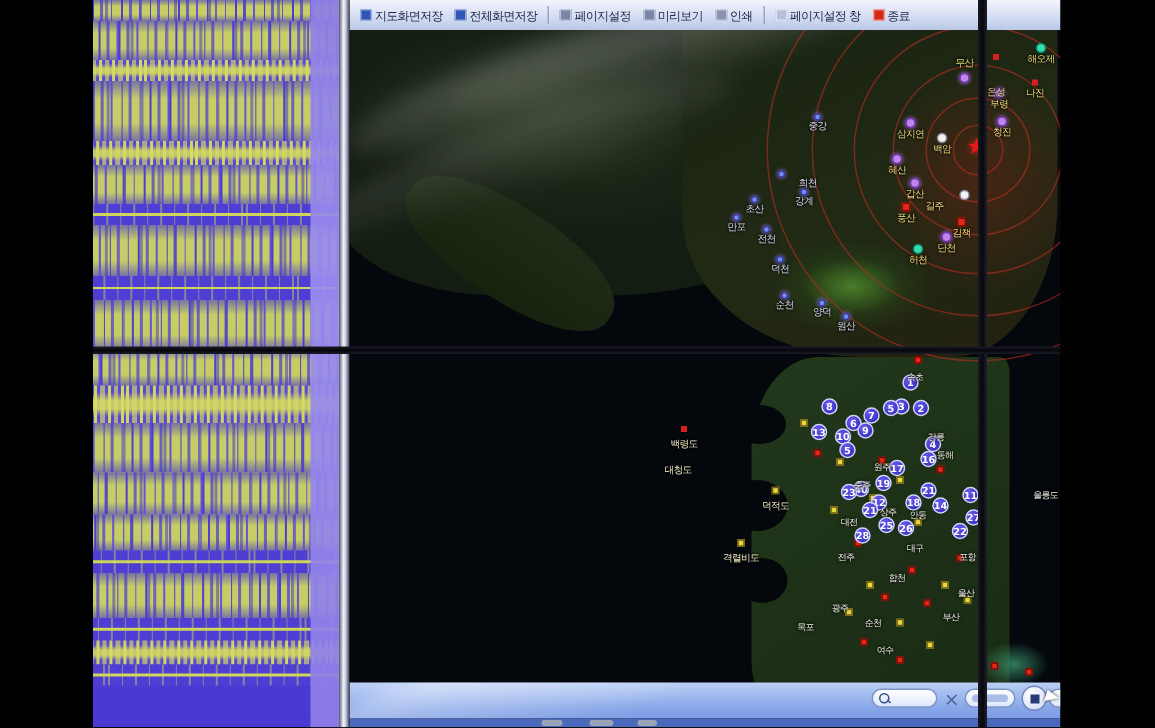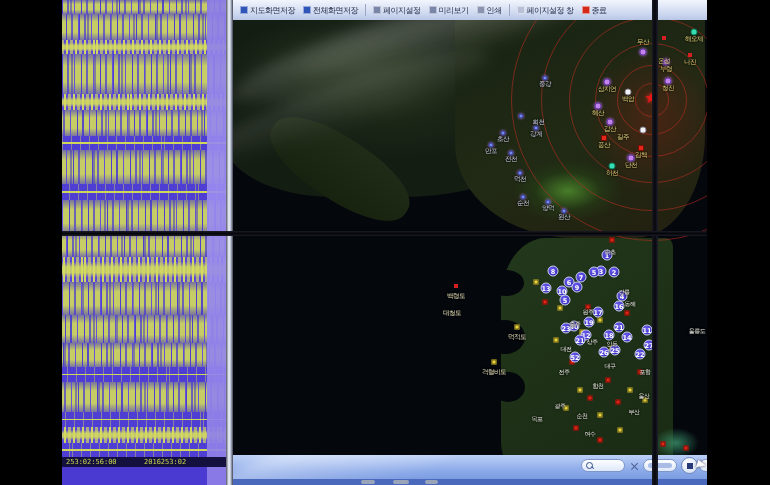--- a/index.html
+++ b/index.html
@@ -147,24 +147,20 @@
         <div class="srow d" style="height: 24px; background-position: 170px 0px;"></div>
         <div class="srow m" style="height: 25px; background-position: 187px 0px;"></div>
         <div class="srow d" style="height: 33px; background-position: 204px 0px;"></div>
         <div class="srow d" style="height: 28px; background-position: 238px 0px;"></div>
         <div class="srow d" style="height: 24px; background-position: 255px 0px;"></div>
         <div class="srow q" style="height: 15px; background-position: 272px 0px;"></div>
         <div class="srow d" style="height: 30px; background-position: 289px 0px;"></div>
         <div class="srow q" style="height: 15px; background-position: 306px 0px;"></div>
         <div class="srow m" style="height: 16px; background-position: 323px 0px;"></div>
         <div class="srow q" style="height: 14px; background-position: 340px 0px;"></div>
-        <div class="srow ts" style="height: 10px;">
-          <span class="tL">253:02:56:00</span>
-          <span class="tR">2016253:02</span>
-        </div>
       </div>
     <div id="seismo-strip"></div>
   </div>
 
   <div id="app">
     <div id="toolbar">
       <div id="toolbar-buttons">
           <span class="tbtn">
             <span class="tb-ic" style="background: rgb(47, 85, 184);"></span>
             <span class="lab">지도화면저장</span>
@@ -288,24 +284,24 @@
           <div class="num" style="left: 332px; top: 280px;">5</div>
           <div class="num" style="left: 386px; top: 286px;">16</div>
           <div class="num" style="left: 365px; top: 292px;">17</div>
           <div class="num" style="left: 376px; top: 315px;">18</div>
           <div class="num" style="left: 356px; top: 302px;">19</div>
           <div class="num" style="left: 341px; top: 306px;">40</div>
           <div class="num" style="left: 386px; top: 307px;">21</div>
           <div class="num" style="left: 407px; top: 334px;">22</div>
           <div class="num" style="left: 333px; top: 308px;">23</div>
           <div class="num" style="left: 347px; top: 320px;">21</div>
-          <div class="num" style="left: 358px; top: 330px; margin-left: 24px;">25</div>
+          <div class="num" style="left: 358px; top: 330px;">25</div>
           <div class="num" style="left: 371px; top: 332px;">26</div>
           <div class="num" style="left: 416px; top: 325px;">27</div>
-          <div class="num" style="left: 342px; top: 337px;">52</div>
+          <div class="num" style="left: 342px; top: 337px;">28</div>
           <div class="sq red" style="left: 379px; top: 220px;"></div>
           <div class="sq red" style="left: 355px; top: 287px;"></div>
           <div class="sq red" style="left: 394px; top: 293px;"></div>
           <div class="sq red" style="left: 312px; top: 282px;"></div>
           <div class="sq red" style="left: 339px; top: 342px;"></div>
           <div class="sq red" style="left: 375px; top: 360px;"></div>
           <div class="sq red" style="left: 407px; top: 352px;"></div>
           <div class="sq red" style="left: 357px; top: 378px;"></div>
           <div class="sq red" style="left: 385px; top: 382px;"></div>
           <div class="sq red" style="left: 422px; top: 398px;"></div>

